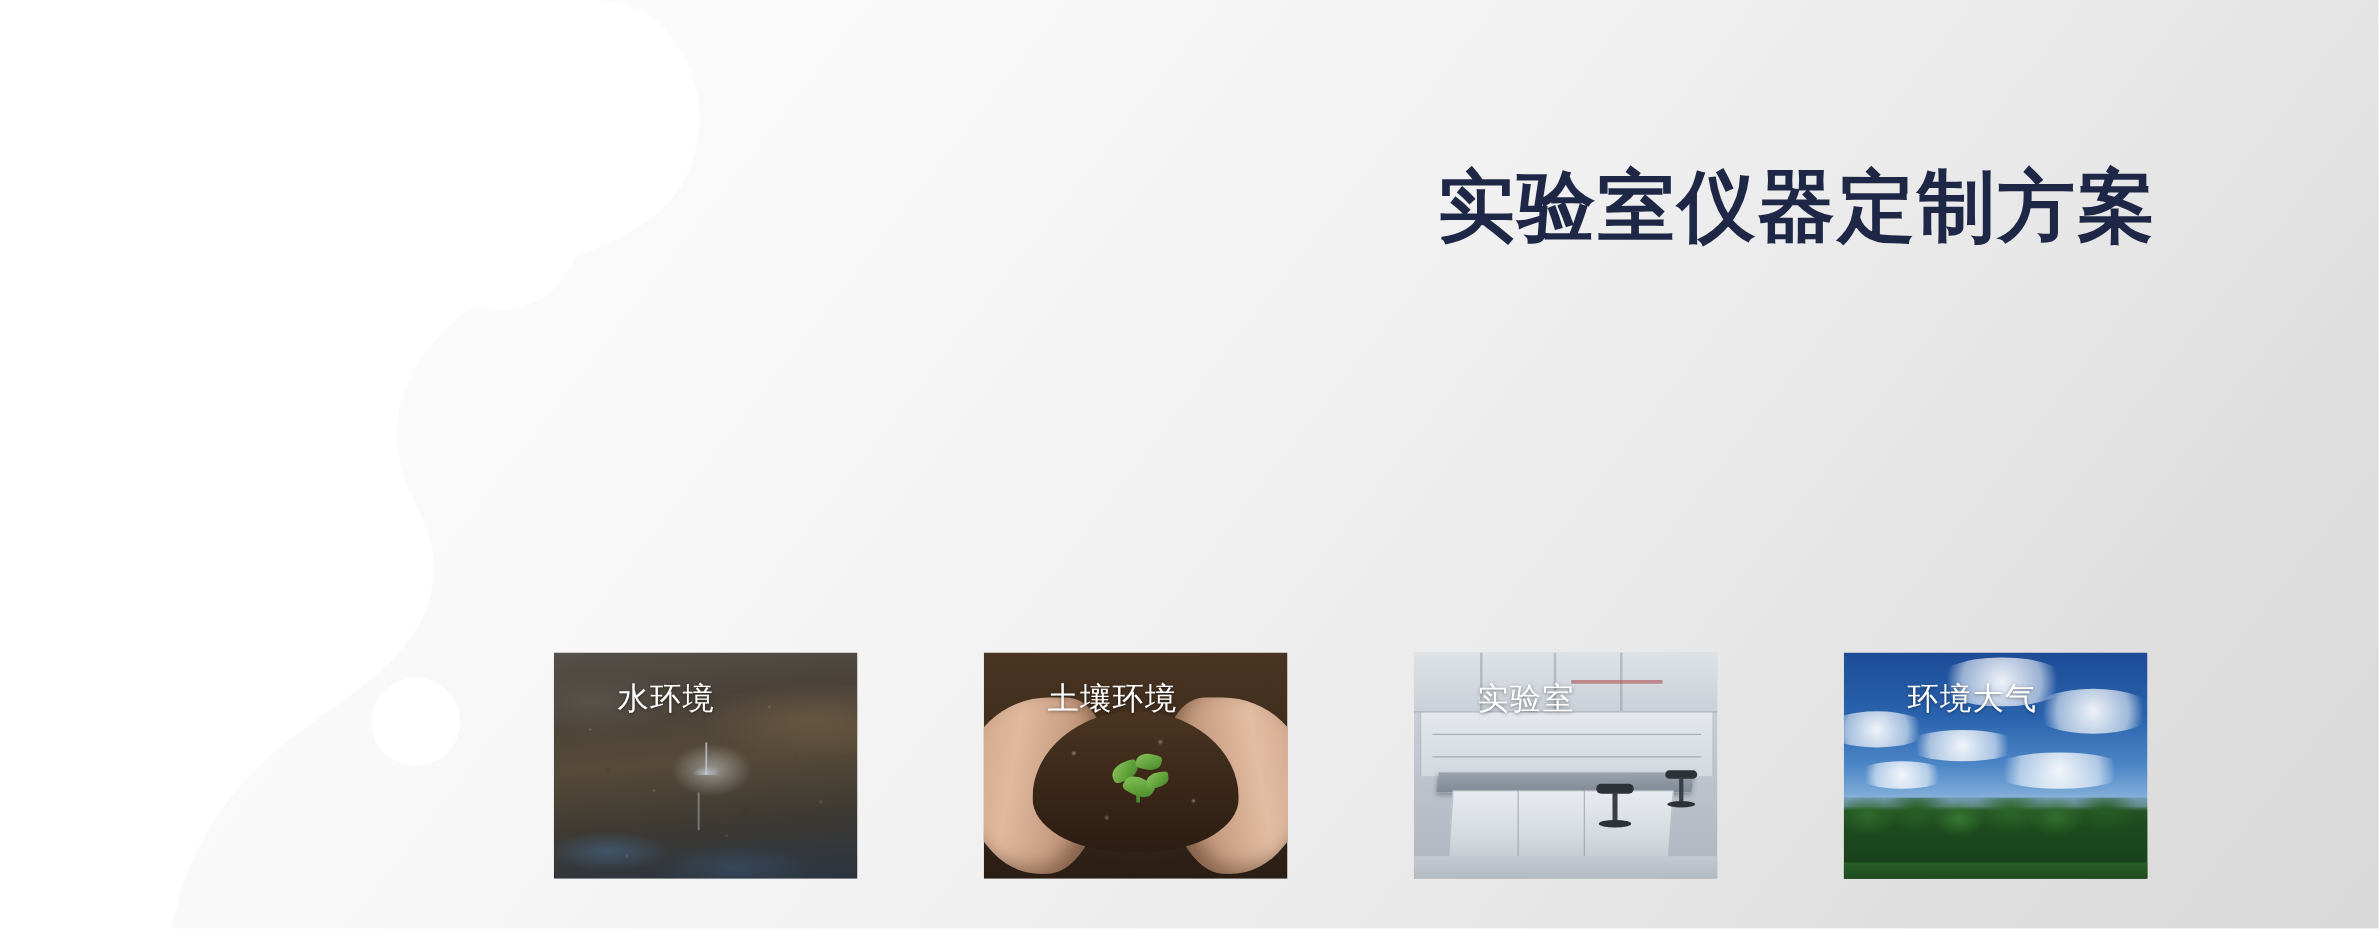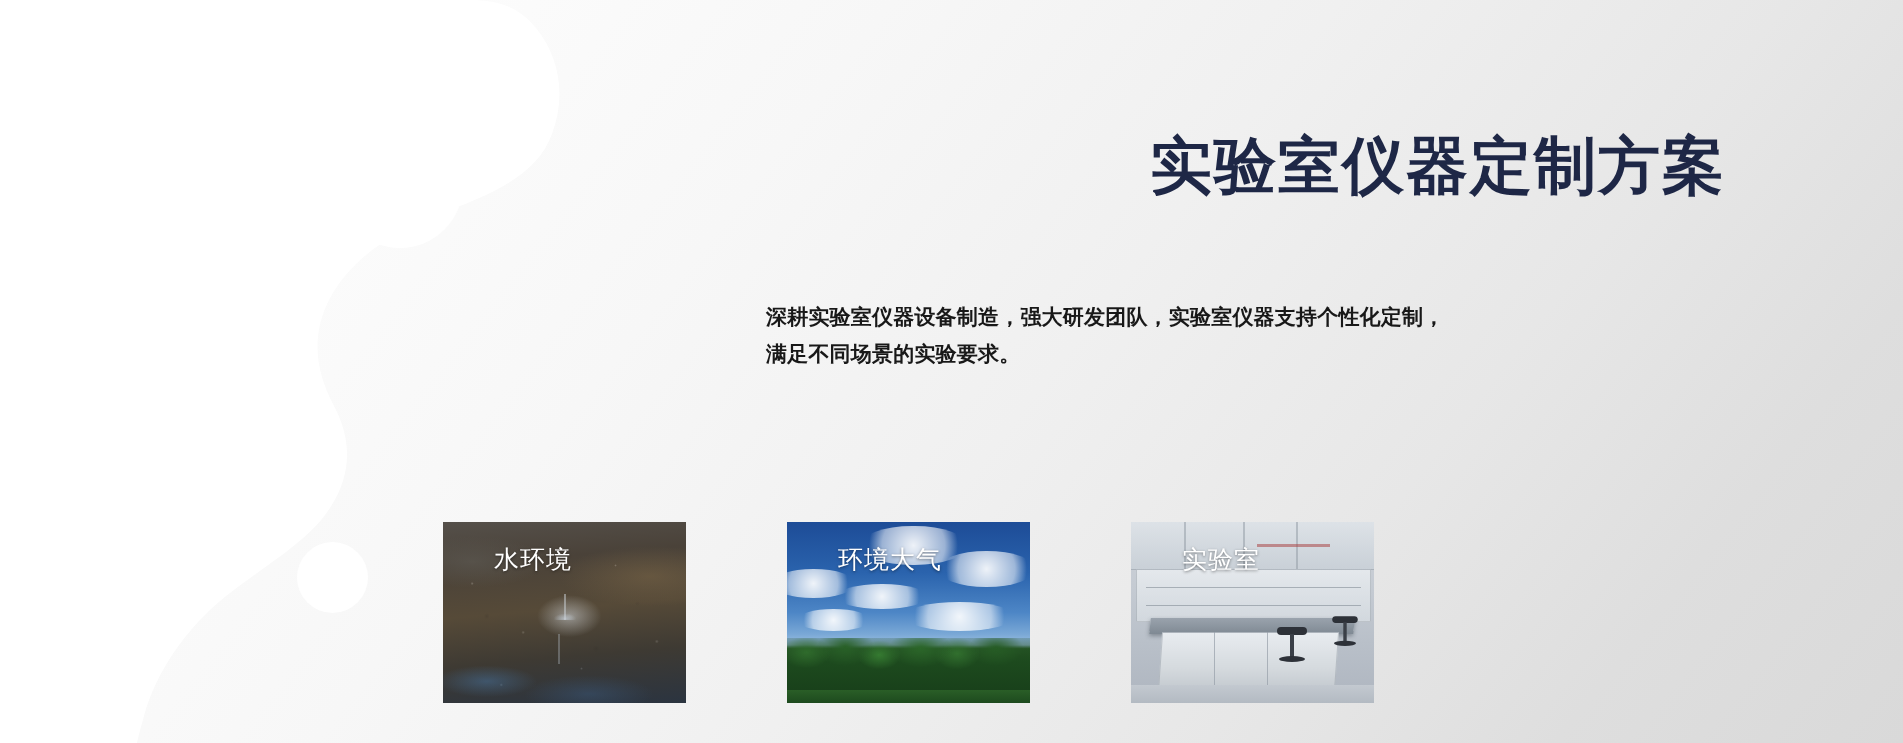--- a/index.html
+++ b/index.html
@@ -342,51 +342,48 @@
              C308,542 264,566 226,596 C186,628 156,672 144,716
              C140,730 138,738 137,743 L0,743 Z" fill="#ffffff"></path>
   </svg>
 
   <div class="bg-circle" id="bg-circle-large"></div>
   <div class="bg-circle" id="bg-circle-small"></div>
 
   <div id="hero">
     <div id="hero-title">实验室仪器定制方案</div>
 
-    <div id="hero-subtitle">
-      <span class="line">深耕实验室仪器设备制造，强大研发团队，实验室仪器支持个性化定制，</span>
-      <span class="line">满足不同场景的实验要求。</span>
-    </div>
   </div>
 
   <div id="cards">
 
     <div class="card">
       <div class="card-photo photo-water">
         <div class="gritA"></div>
         <div class="gritB"></div>
         <div class="sp1"></div>
         <div class="sp2"></div>
       </div>
       <div class="card-label">水环境</div>
     </div>
 
-
     <div class="card">
-      <div class="card-photo photo-sky">
-        <div class="cloud c1"></div>
-        <div class="cloud c2"></div>
-        <div class="cloud c3"></div>
-        <div class="cloud c4"></div>
-        <div class="cloud c5"></div>
-        <div class="cloud c6"></div>
-        <div class="treeline"></div>
-        <div class="grass"></div>
+      <div class="card-photo photo-soil">
+        <div class="hand-l"></div>
+        <div class="hand-r"></div>
+        <div class="mound"></div>
+        <div class="sprout">
+          <div class="stem"></div>
+          <div class="leaf l1"></div>
+          <div class="leaf l2"></div>
+          <div class="leaf l3"></div>
+          <div class="leaf l4"></div>
+        </div>
       </div>
-      <div class="card-label">环境大气</div>
+      <div class="card-label">土壤环境</div>
     </div>
 
     <div class="card">
       <div class="card-photo photo-lab">
         <div class="ceiling"></div>
         <div class="ceil-line" style="left:22%"></div>
         <div class="ceil-line" style="left:46%"></div>
         <div class="ceil-line" style="left:68%"></div>
         <div class="red-pipe"></div>
         <div class="back-cab">
@@ -405,14 +402,28 @@
         </div>
         <div class="stool" style="left:82%;top:50%;transform:scale(0.85)">
           <div class="seat"></div>
           <div class="post"></div>
           <div class="base"></div>
         </div>
       </div>
       <div class="card-label">实验室</div>
     </div>
 
+    <div class="card">
+      <div class="card-photo photo-sky">
+        <div class="cloud c1"></div>
+        <div class="cloud c2"></div>
+        <div class="cloud c3"></div>
+        <div class="cloud c4"></div>
+        <div class="cloud c5"></div>
+        <div class="cloud c6"></div>
+        <div class="treeline"></div>
+        <div class="grass"></div>
+      </div>
+      <div class="card-label">环境大气</div>
+    </div>
+
   </div>
 </div>
 
 </body></html>

